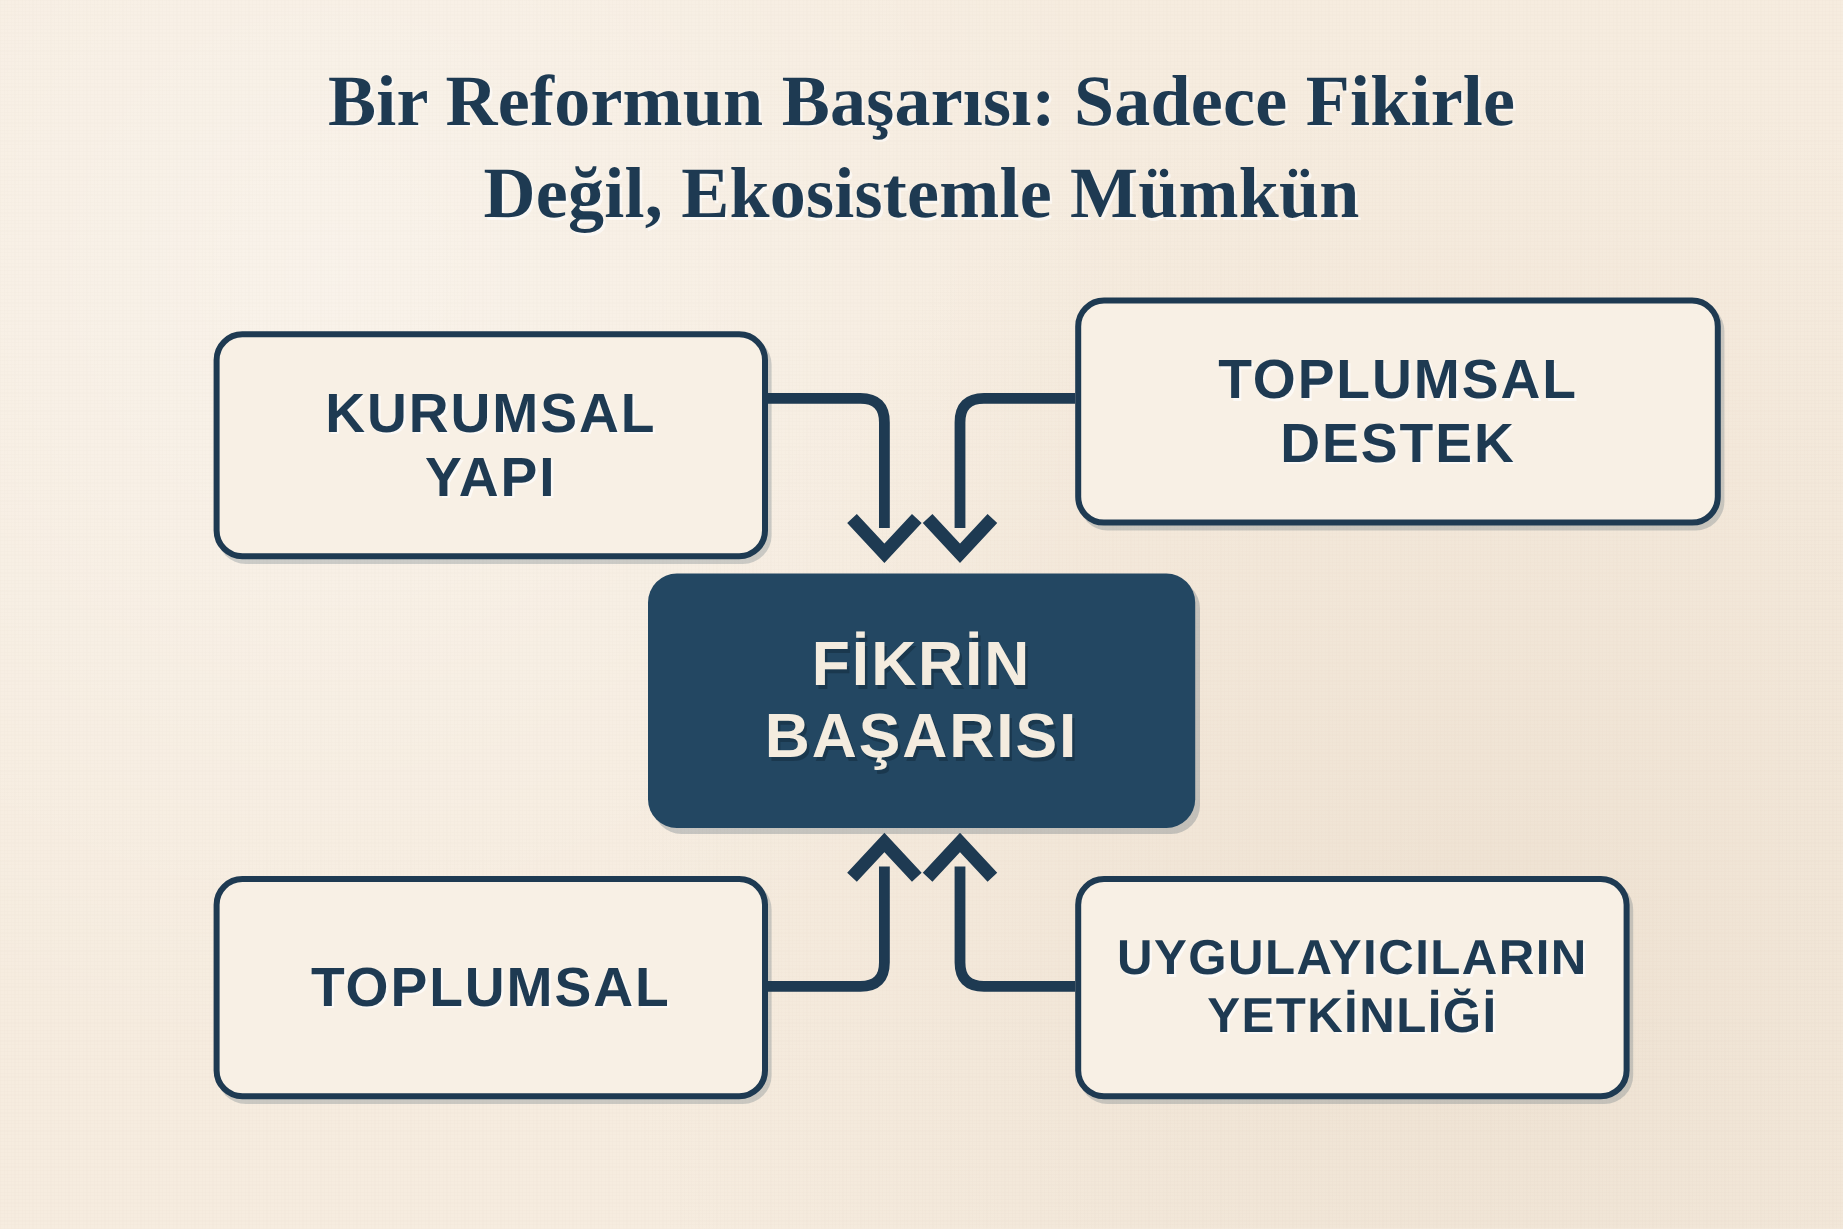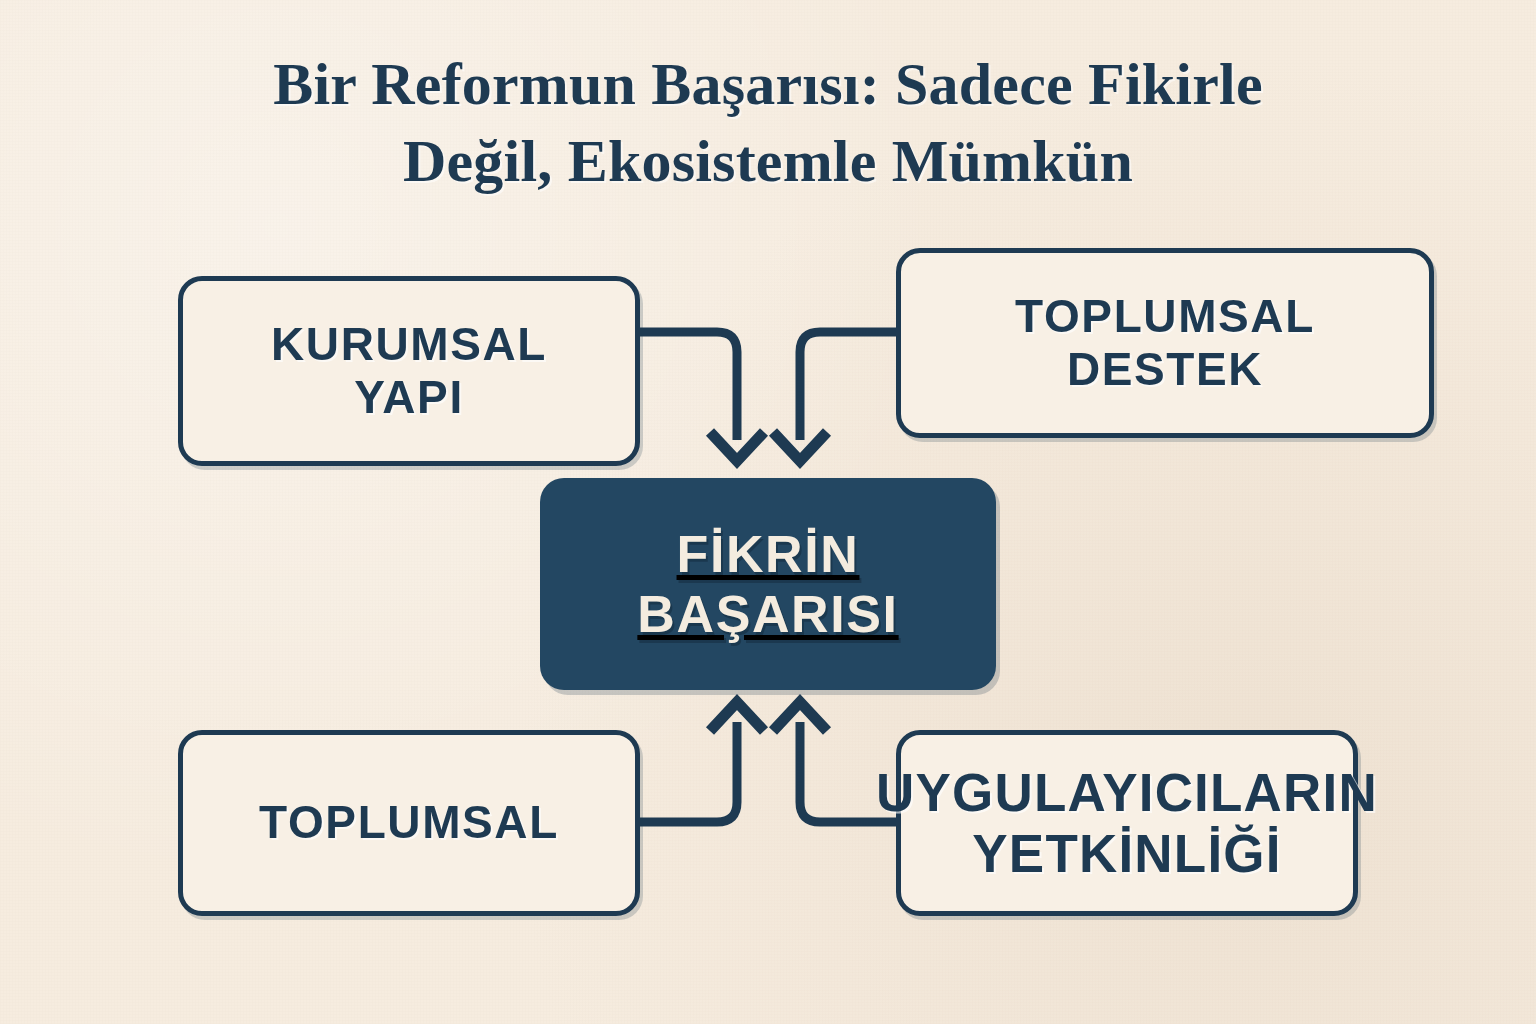--- a/index.html
+++ b/index.html
@@ -76,21 +76,20 @@
   .node.outline {
     background: #f8f0e5;
     border: 5px solid #1e3a52;
     box-shadow: 3px 4px 0 rgba(30,58,82,0.20);
   }
 
   .node.filled {
     background: #234762;
     border: none;
     box-shadow: 4px 5px 0 rgba(30,58,82,0.22);
-    text-decoration: underline;
   }
 
   .node-label {
     font-family: "Liberation Sans", sans-serif;
     font-weight: bold;
     letter-spacing: 1.6px;
     line-height: 1.16;
     white-space: pre-line;
   }
 
@@ -106,21 +105,21 @@
     text-shadow: 2px 3px 0 rgba(12,28,42,0.35);
   }
 
   
   #node-kurumsal    { left: 178px; top: 248px; width: 462px; height: 190px; margin-top: 28px; }
   #node-toplumsal   { left: 896px; top: 248px; width: 538px; height: 190px; }
   #node-merkez      { left: 540px; top: 478px; width: 456px; height: 212px; }
   #node-zamanlama   { left: 178px; top: 730px; width: 462px; height: 186px; }
   #node-uygulayici  { left: 896px; top: 730px; width: 462px; height: 186px; }
 
-  #node-uygulayici .node-label { font-size: 53px; letter-spacing: 1.2px; }
+  #node-uygulayici .node-label { font-size: 41px; letter-spacing: 1.2px; }
 </style>
 </head>
 <body>
 
 <div id="stage">
 
   <div id="grain"></div>
 
   <div id="title">Bir Reformun Başarısı: Sadece Fikirle
 Değil, Ekosistemle Mümkün</div>

